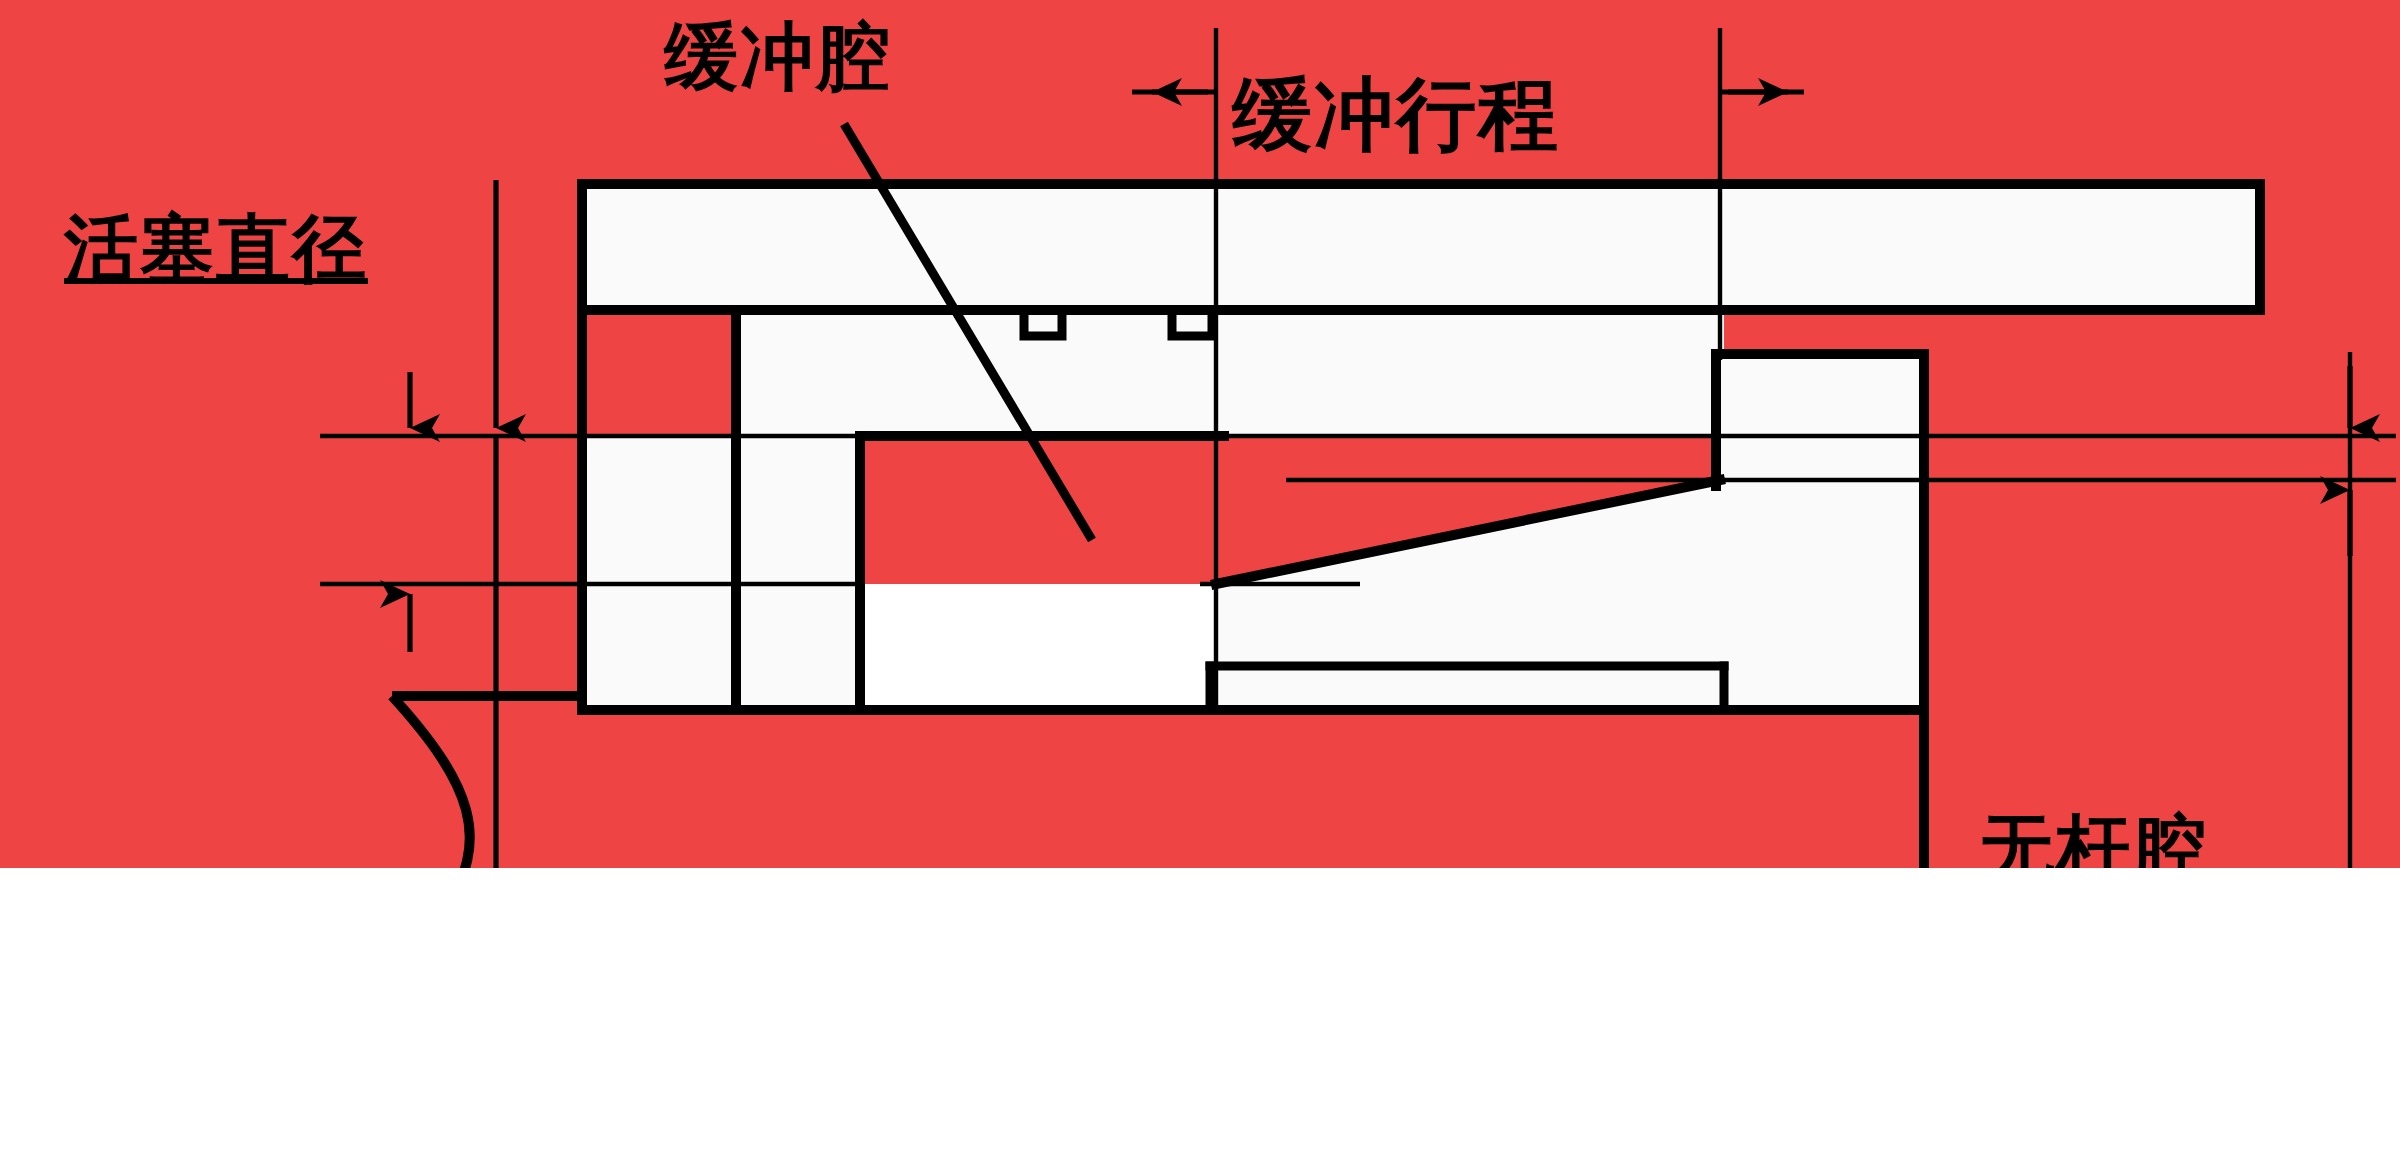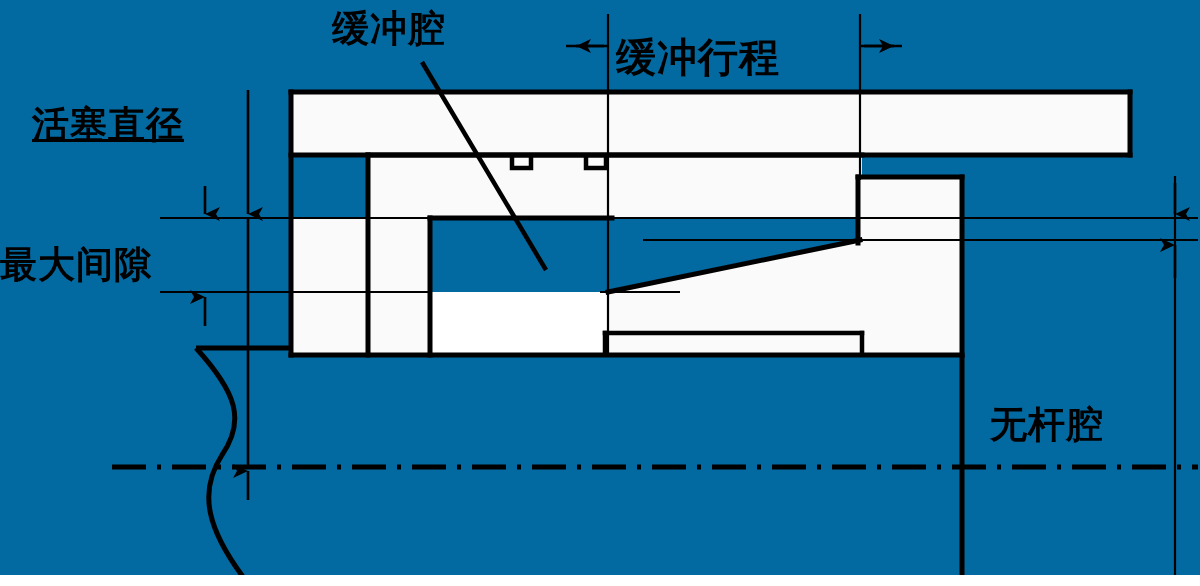--- a/index.html
+++ b/index.html
@@ -1,18 +1,18 @@
 <!DOCTYPE html>
 <html><head>
 <meta charset="utf-8">
 <title>Cushion Chamber Diagram</title>
 <style>
   html,body{margin:0;padding:0;background:#ffffff;}
   body{font-family:"DejaVu Sans","Liberation Sans",sans-serif;}
-  #stage{position:relative;width:1200px;height:575px;background:#0369a1;overflow:hidden;}
+  #stage{position:relative;width:1200px;height:434px;background:#ef4444;overflow:hidden;}
   #svgroot{position:absolute;left:0;top:0;width:1200px;height:586px;}
   .lbl{position:absolute;font-family:"DejaVu Serif","Liberation Serif",serif;
        font-weight:700;color:#000;white-space:nowrap;letter-spacing:1px;}
   .lbl-xl{font-size:37px;}
   .lbl-lg{font-size:40px;font-family:Liberation Mono, monospace;}
 </style>
 </head>
 <body>
 
 <div id="stage">
@@ -141,18 +141,17 @@
 
     <line x1="422" y1="62" x2="546" y2="270" stroke="#000" stroke-width="4.5"></line>
   </svg>
 
   <div class="lbl lbl-xl" style="left:332px;top:4px;">缓冲腔</div>
 
   <div class="lbl lbl-lg" style="left:616px;top:30px;">缓冲行程</div>
 
   <div class="lbl lbl-xl" style="left:32px;top:100px;text-decoration:underline;">活塞直径</div>
 
-  <div class="lbl lbl-xl" style="left:0px;top:240px;">最大间隙</div>
 
 
   <div class="lbl lbl-xl" style="left:990px;top:400px;text-align:center;">无杆腔</div>
 
 </div>
 
 </body></html>

